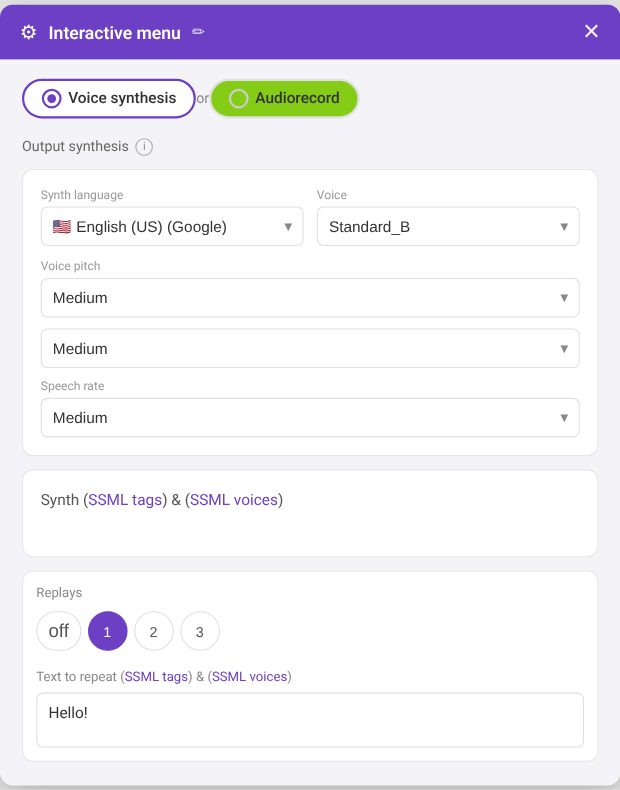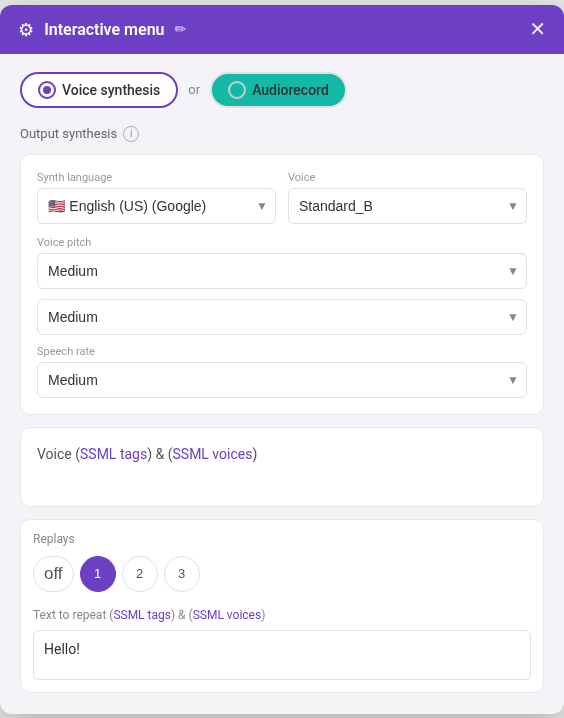--- a/index.html
+++ b/index.html
@@ -54,31 +54,30 @@
       opacity: 0.9;
     }
     .modal-body {
       padding: 18px 20px;
       overflow-y: auto;
       max-height: 660px;
     }
     .tab-row {
       display: flex;
       align-items: center;
-      gap: 10px;
       margin-bottom: 18px;
     }
     .tab-option {
       display: flex;
       align-items: center;
       gap: 6px;
       padding: 7px 16px;
       border-radius: 20px;
       border: 2px solid #e0e0e0;
-      background: #14b8a6;
+      background: #84cc16;
       cursor: pointer;
       font-size: 14px;
       font-weight: 500;
       color: #333;
       transition: border-color 0.15s;
     }
     .tab-option.active {
       border-color: #6c3fc5;
       background: white;
     }
@@ -341,21 +340,21 @@
               <option>Fast</option>
             </select>
             <span class="chevron-down">▼</span>
           </div>
         </div>
 
       </div>
 
       <div class="text-area-box">
         <span class="text-area-label">
-          <span>Voice (</span><span class="ssml-link">SSML tags</span><span>) &amp; (</span><span class="ssml-link">SSML voices</span><span>)</span>
+          <span>Synth (</span><span class="ssml-link">SSML tags</span><span>) &amp; (</span><span class="ssml-link">SSML voices</span><span>)</span>
         </span>
       </div>
 
       <div class="replays-section">
         <div class="replays-label">Replays</div>
         <div class="replays-buttons">
           <button class="replay-btn off">off</button>
           <button class="replay-btn active">1</button>
           <button class="replay-btn">2</button>
           <button class="replay-btn">3</button>

